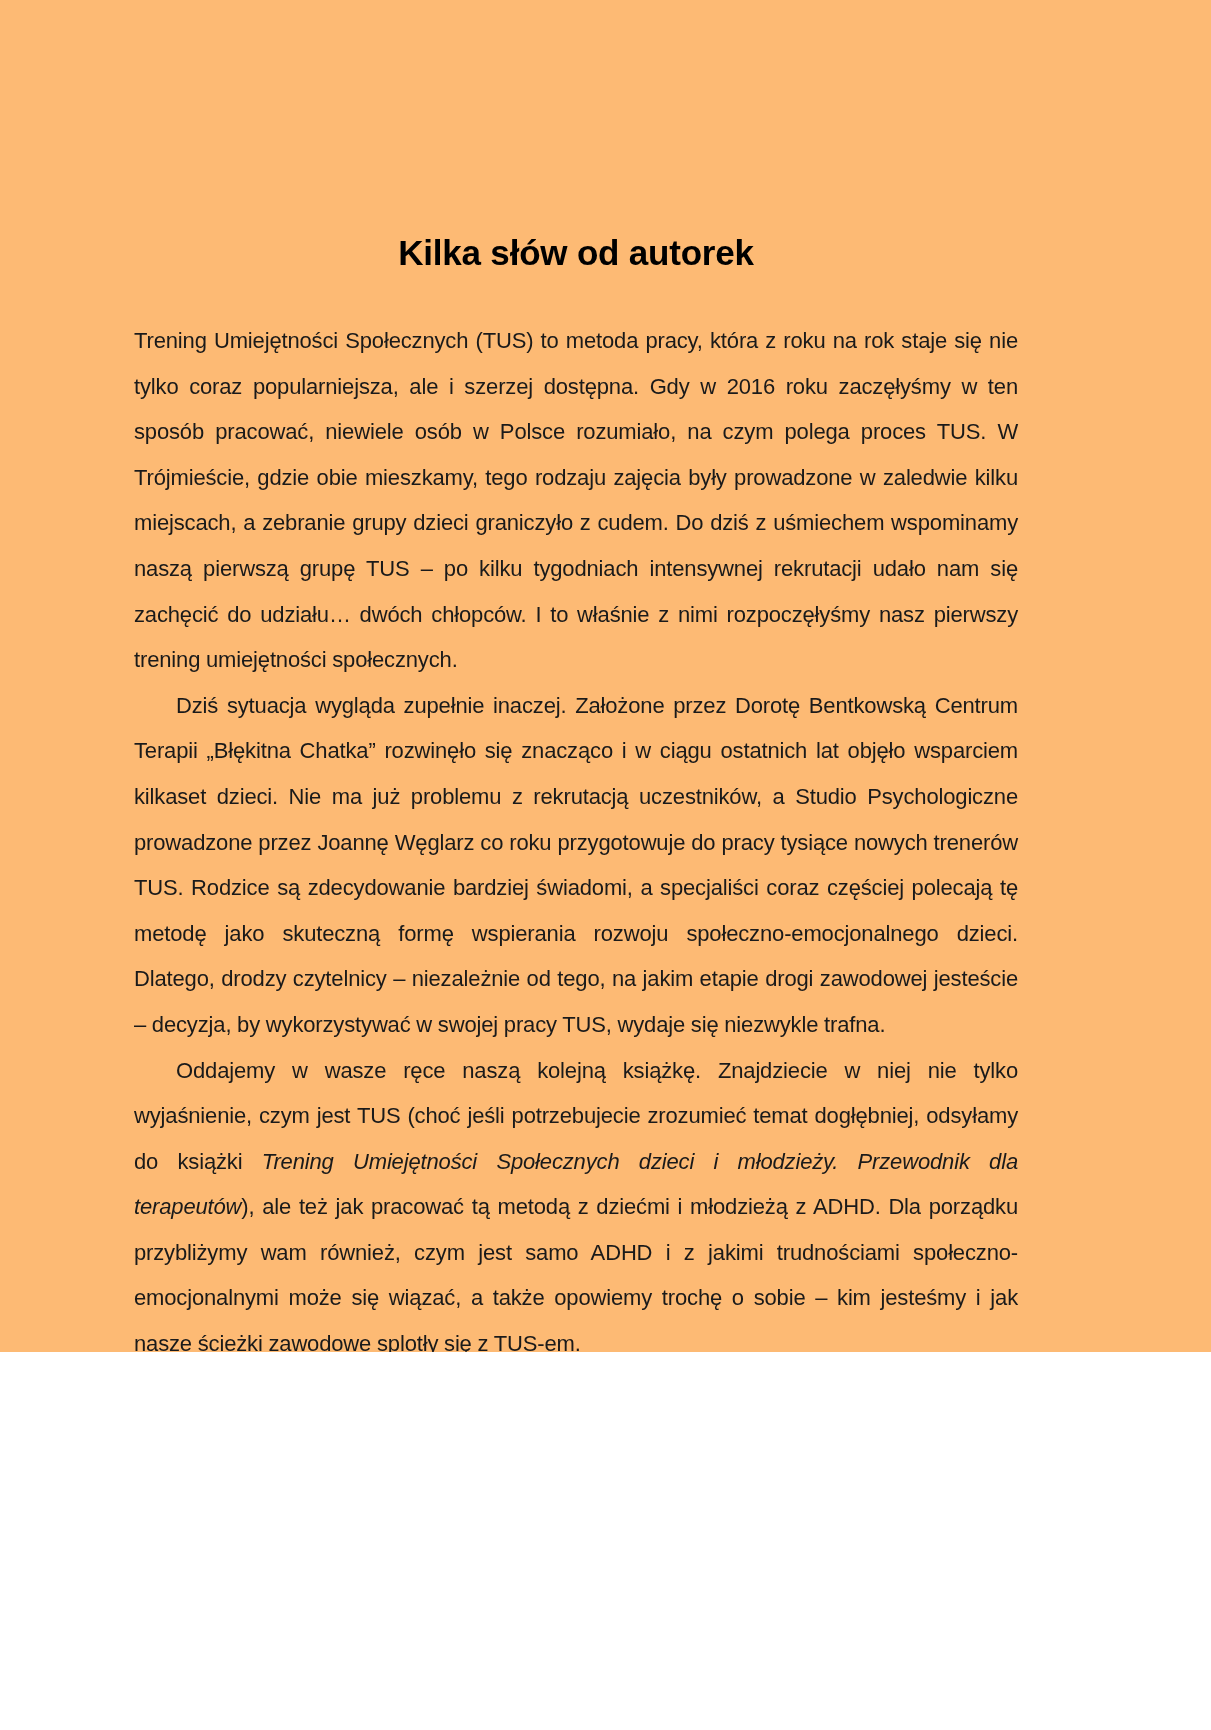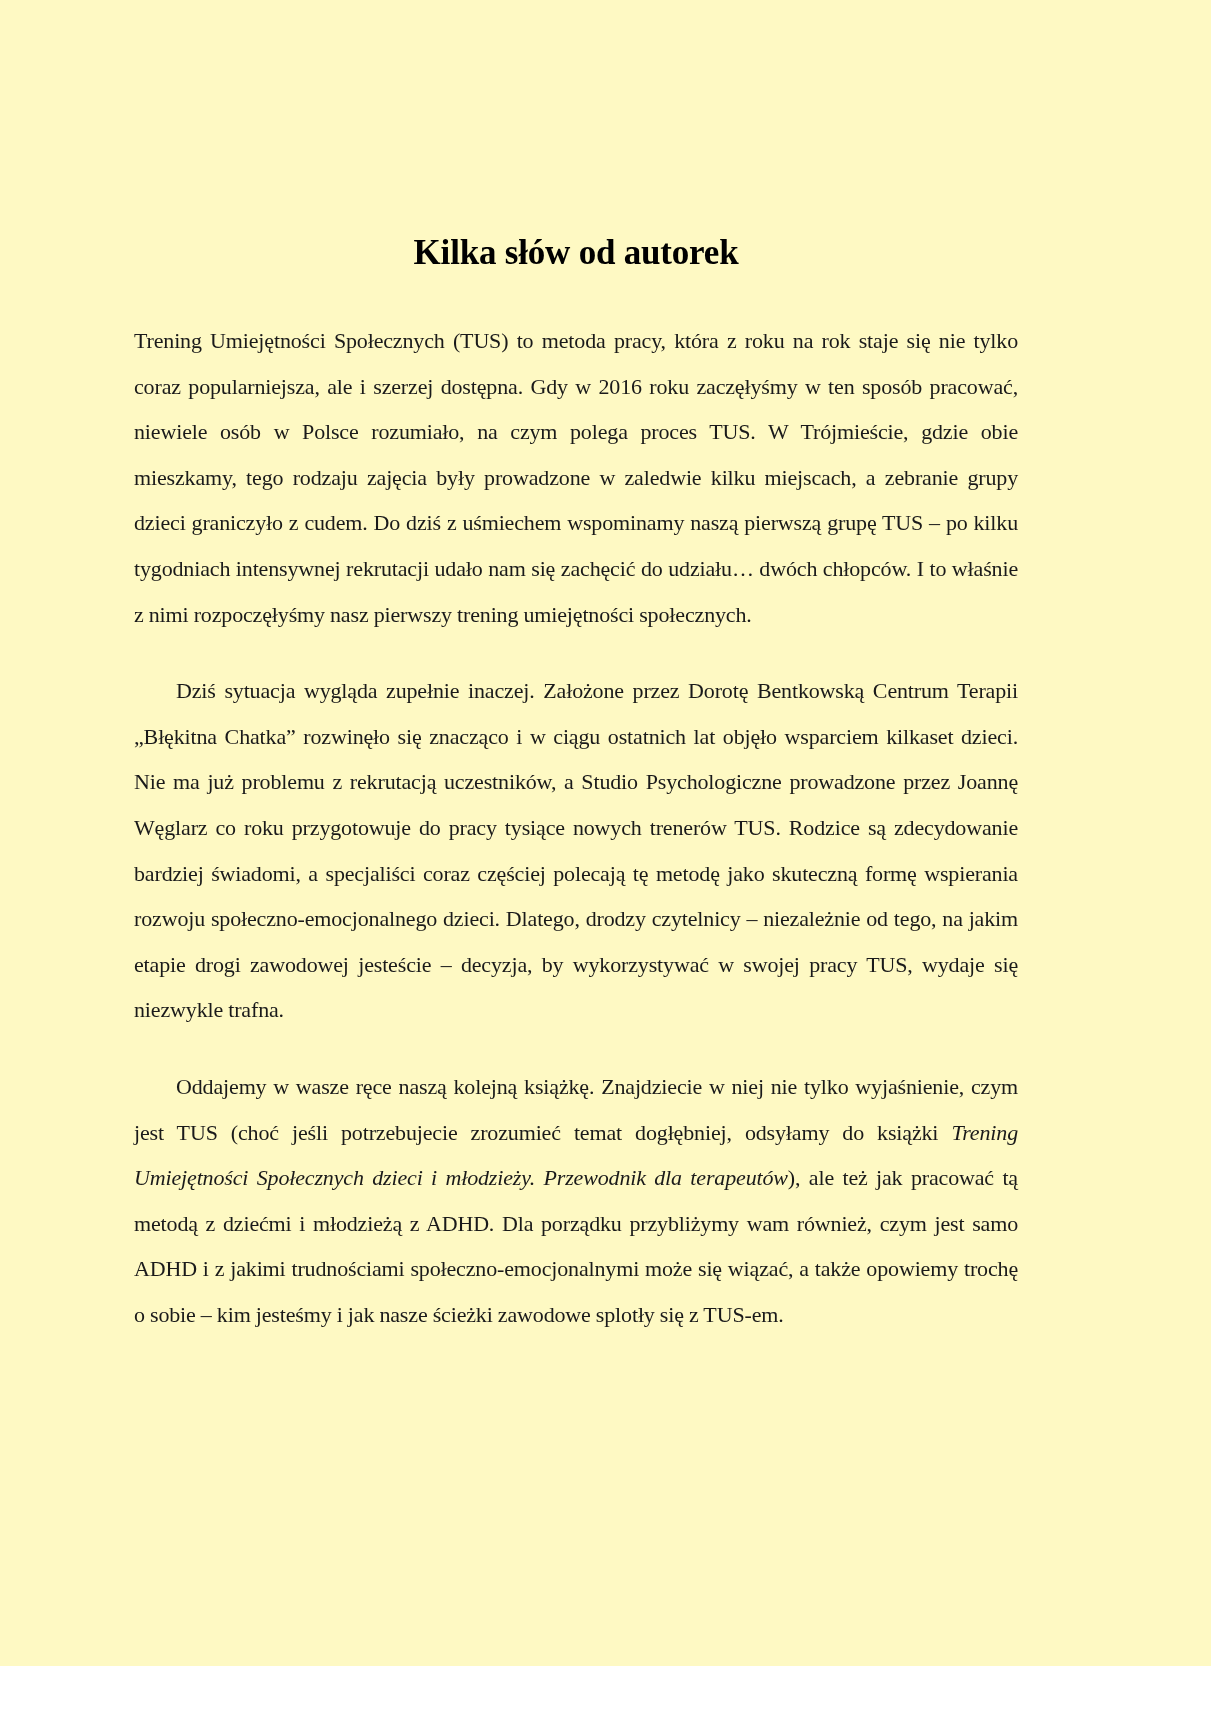--- a/index.html
+++ b/index.html
@@ -5,25 +5,25 @@
 <style>
   html, body {
     margin: 0;
     padding: 0;
     background: #ffffff;
   }
 
   .page {
     position: relative;
     width: 1211px;
-    height: 1666px;
-    background: #fef9c3;
+    height: 1352px;
+    background: #fdba74;
     margin: 0 auto;
     overflow: hidden;
-    font-family: Liberation Serif, serif;
+    font-family: Liberation Sans, sans-serif;
     color: #131313;
     box-sizing: border-box;
   }
 
   .content {
     position: absolute;
     left: 134px;
     top: 232px;
     width: 884px;
   }
@@ -46,21 +46,20 @@
     margin: 0;
     color: #1a1a1a;
     -webkit-hyphens: auto;
     hyphens: auto;
     letter-spacing: -0.15px;
     word-spacing: -0.2px;
   }
 
   .body-par.indented {
     text-indent: 42px;
-    margin-top: 31px;
   }
 
   .body-par.last-par {
     margin-bottom: 0;
   }
 
   .book-title {
     font-style: italic;
   }
 </style>

